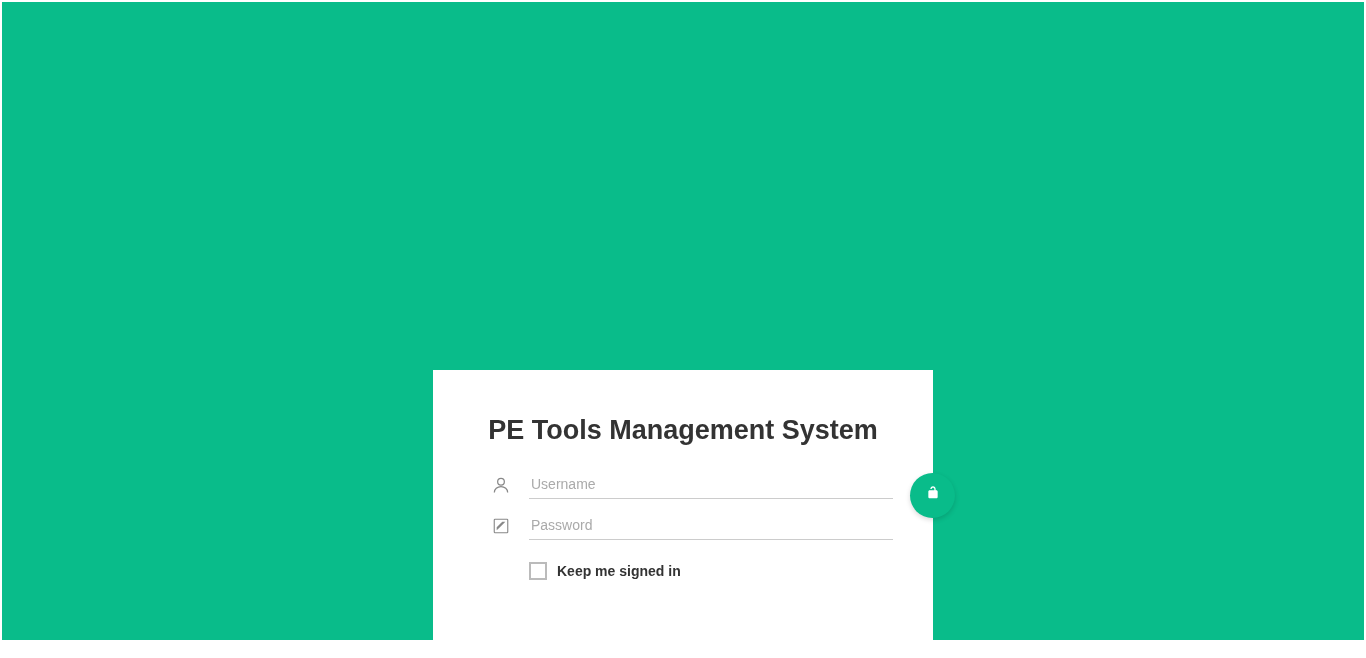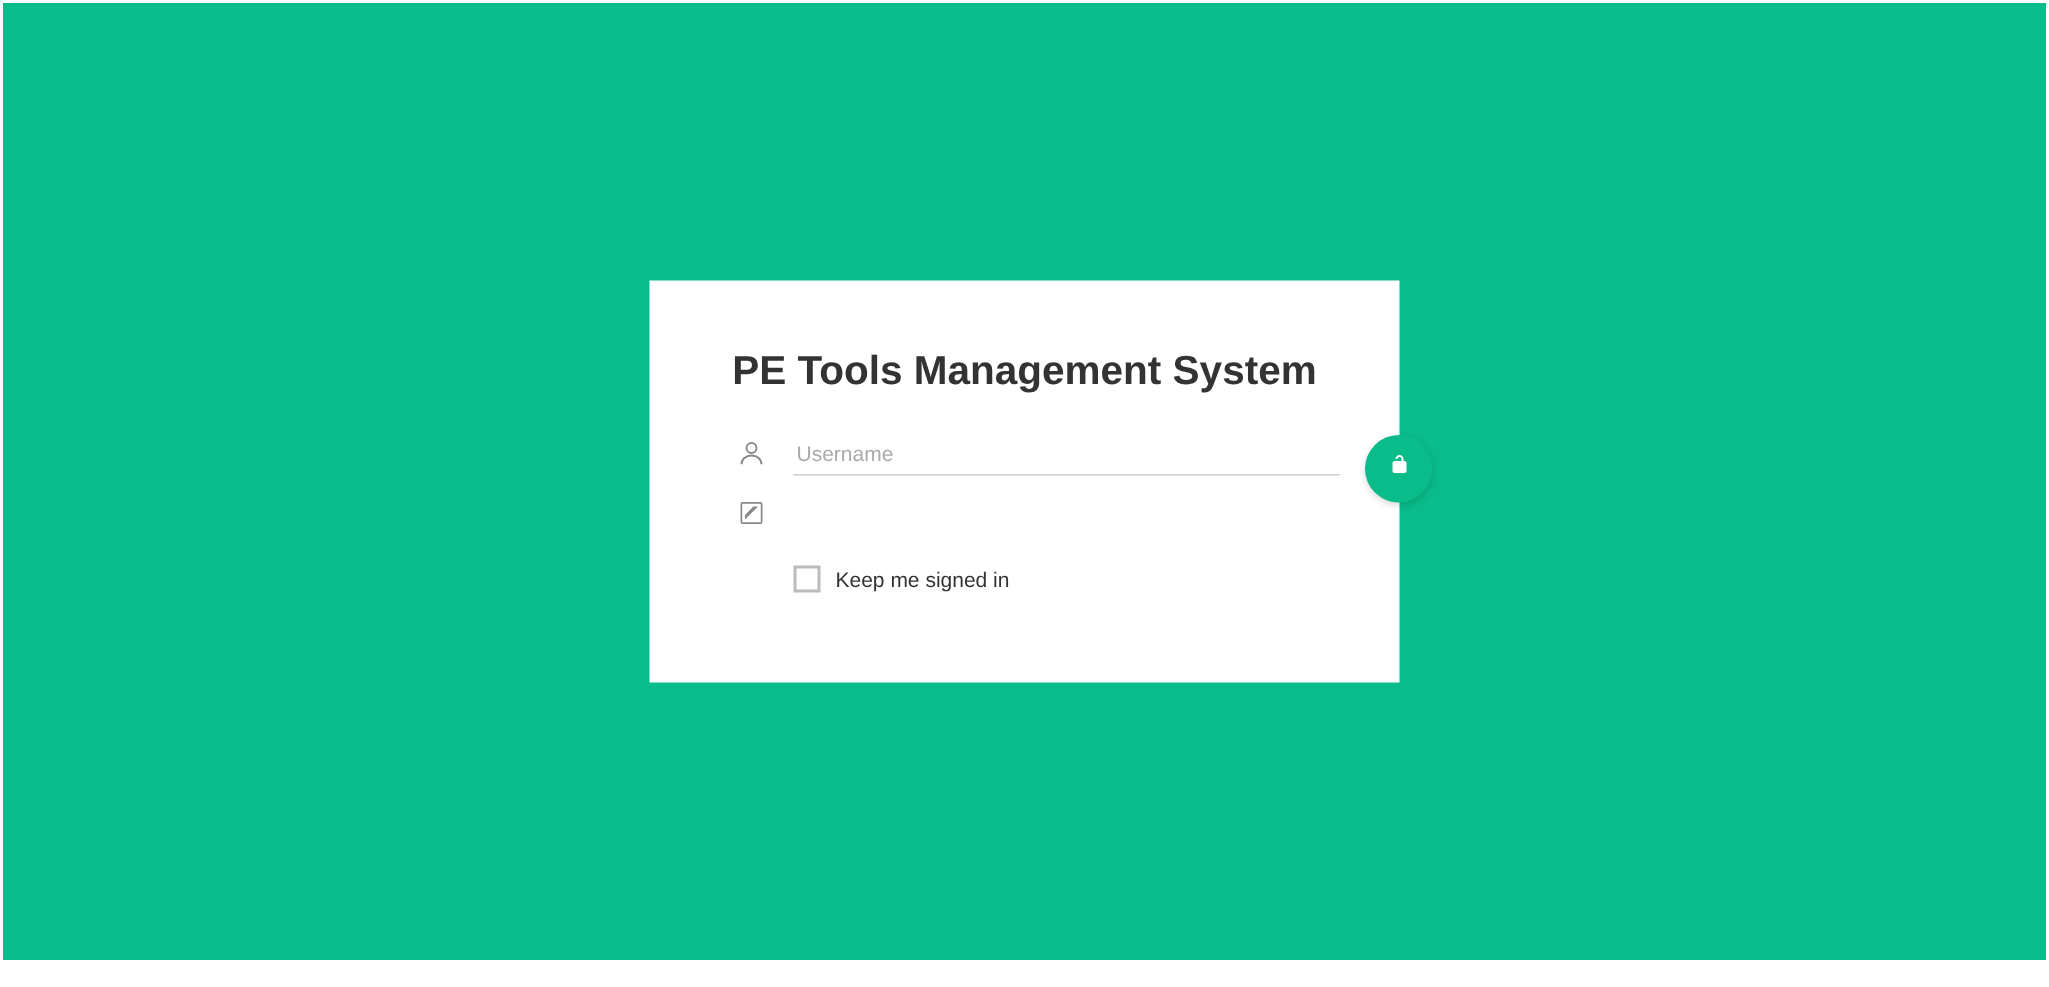--- a/index.html
+++ b/index.html
@@ -14,21 +14,21 @@
       width: 1366px;
       height: 658px;
       overflow: hidden;
     }
     
     .page-wrapper {
       width: 100%;
       height: 100%;
       background: #09bc8a;
       display: flex;
-      align-items: center;
+      align-items: flex-end;
       justify-content: center;
       position: relative;
       margin-top: 2px;
       margin-left: 2px;
       width: calc(100% - 4px);
       height: calc(100% - 20px);
     }
     
     .login-card {
       background: #ffffff;
@@ -91,20 +91,21 @@
       border: 2px solid #bbbbbb;
       background: #ffffff;
       cursor: pointer;
       margin-right: 10px;
       appearance: none;
     }
     
     .checkbox-label {
       font-size: 14px;
       color: #333333;
+      font-weight: bold;
     }
     
     .submit-circle {
       position: absolute;
       right: -22px;
       top: 103px;
       width: 45px;
       height: 45px;
       border-radius: 50%;
       background: #09bc8a;
@@ -139,20 +140,21 @@
       <input type="text" class="input-field" placeholder="Username" style="">
     </div>
 
     <div class="form-row">
       <span class="icon-wrapper">
         <svg width="18" height="18" viewBox="0 0 24 24" fill="none" stroke="#888888" stroke-width="1.5">
           <rect x="3" y="3" width="18" height="18" rx="1"></rect>
           <path d="M16 7l-7 7-2 2v-2l7-7 2 0z"></path>
         </svg>
       </span>
+      <input type="password" class="input-field" placeholder="Password" style="">
     </div>
 
     <div class="checkbox-row">
       <input type="checkbox" class="checkbox" style="">
       <label class="checkbox-label">Keep me signed in</label>
     </div>
 
     <div class="submit-circle">
       <span>
         <svg width="16" height="16" viewBox="0 0 24 24">

